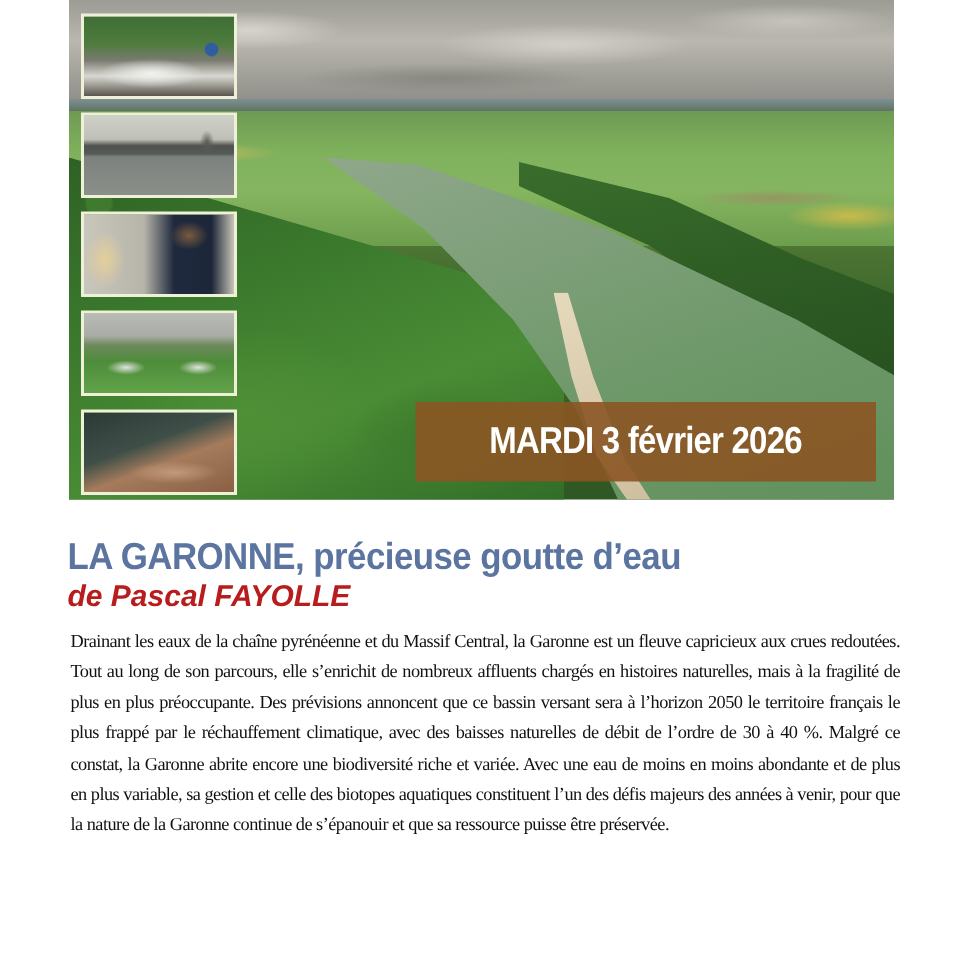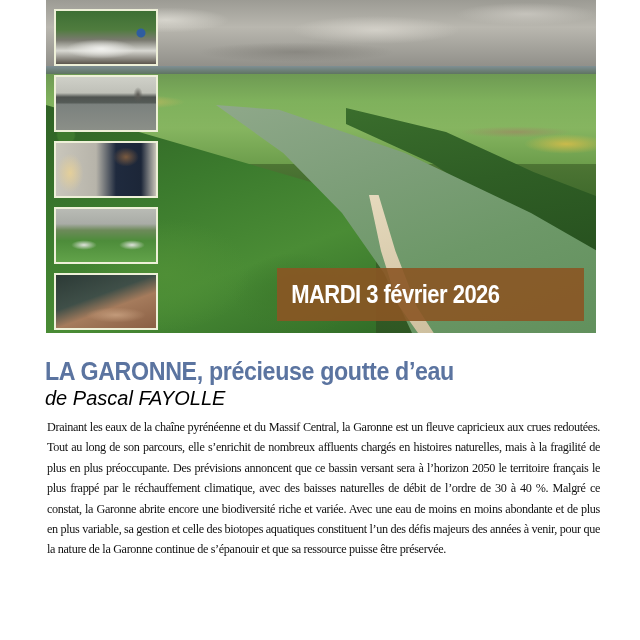--- a/index.html
+++ b/index.html
@@ -100,38 +100,38 @@
     .thumb-5 {
       background:
         radial-gradient(ellipse 40px 10px at 60px 40px, #c29a7a, transparent 75%),
         linear-gradient(160deg, #2c3a36 0%, #3f4f48 40%, #a57b5c 60%, #8a5f44 100%);
     }
 
     
     .date-banner {
       position: absolute; left: 277px; top: 268px; width: 307px; height: 53px;
       background: rgba(139, 85, 36, 0.9);
-      display: flex; align-items: center; 
+      display: flex; align-items: center; justify-content: center;
     }
     .date-text {
       color: #ffffff; font-family: "Liberation Sans", sans-serif; font-weight: bold;
       font-size: 25px; letter-spacing: -0.6px; transform: scaleX(0.88);
       white-space: nowrap;
     }
 
     
     .title {
       position: absolute; left: 45px; top: 357px;
       color: #5b74a0; font-weight: bold; font-size: 25px; letter-spacing: -0.4px;
       transform-origin: left center; transform: scaleX(0.93);
       white-space: nowrap;
     }
     .author {
       position: absolute; left: 45px; top: 387px;
-      color: #000000; font-weight: normal; font-style: italic; font-size: 20px;
+      color: #b91c1c; font-weight: bold; font-style: italic; font-size: 20px;
       white-space: nowrap;
     }
 
     
     .body-text {
       position: absolute; left: 47px; top: 417px; width: 553px;
       font-family: Liberation Serif, serif; font-size: 12.2px; line-height: 20.4px;
       color: #111111; text-align: justify; letter-spacing: -0.35px;
     }
   </style>

